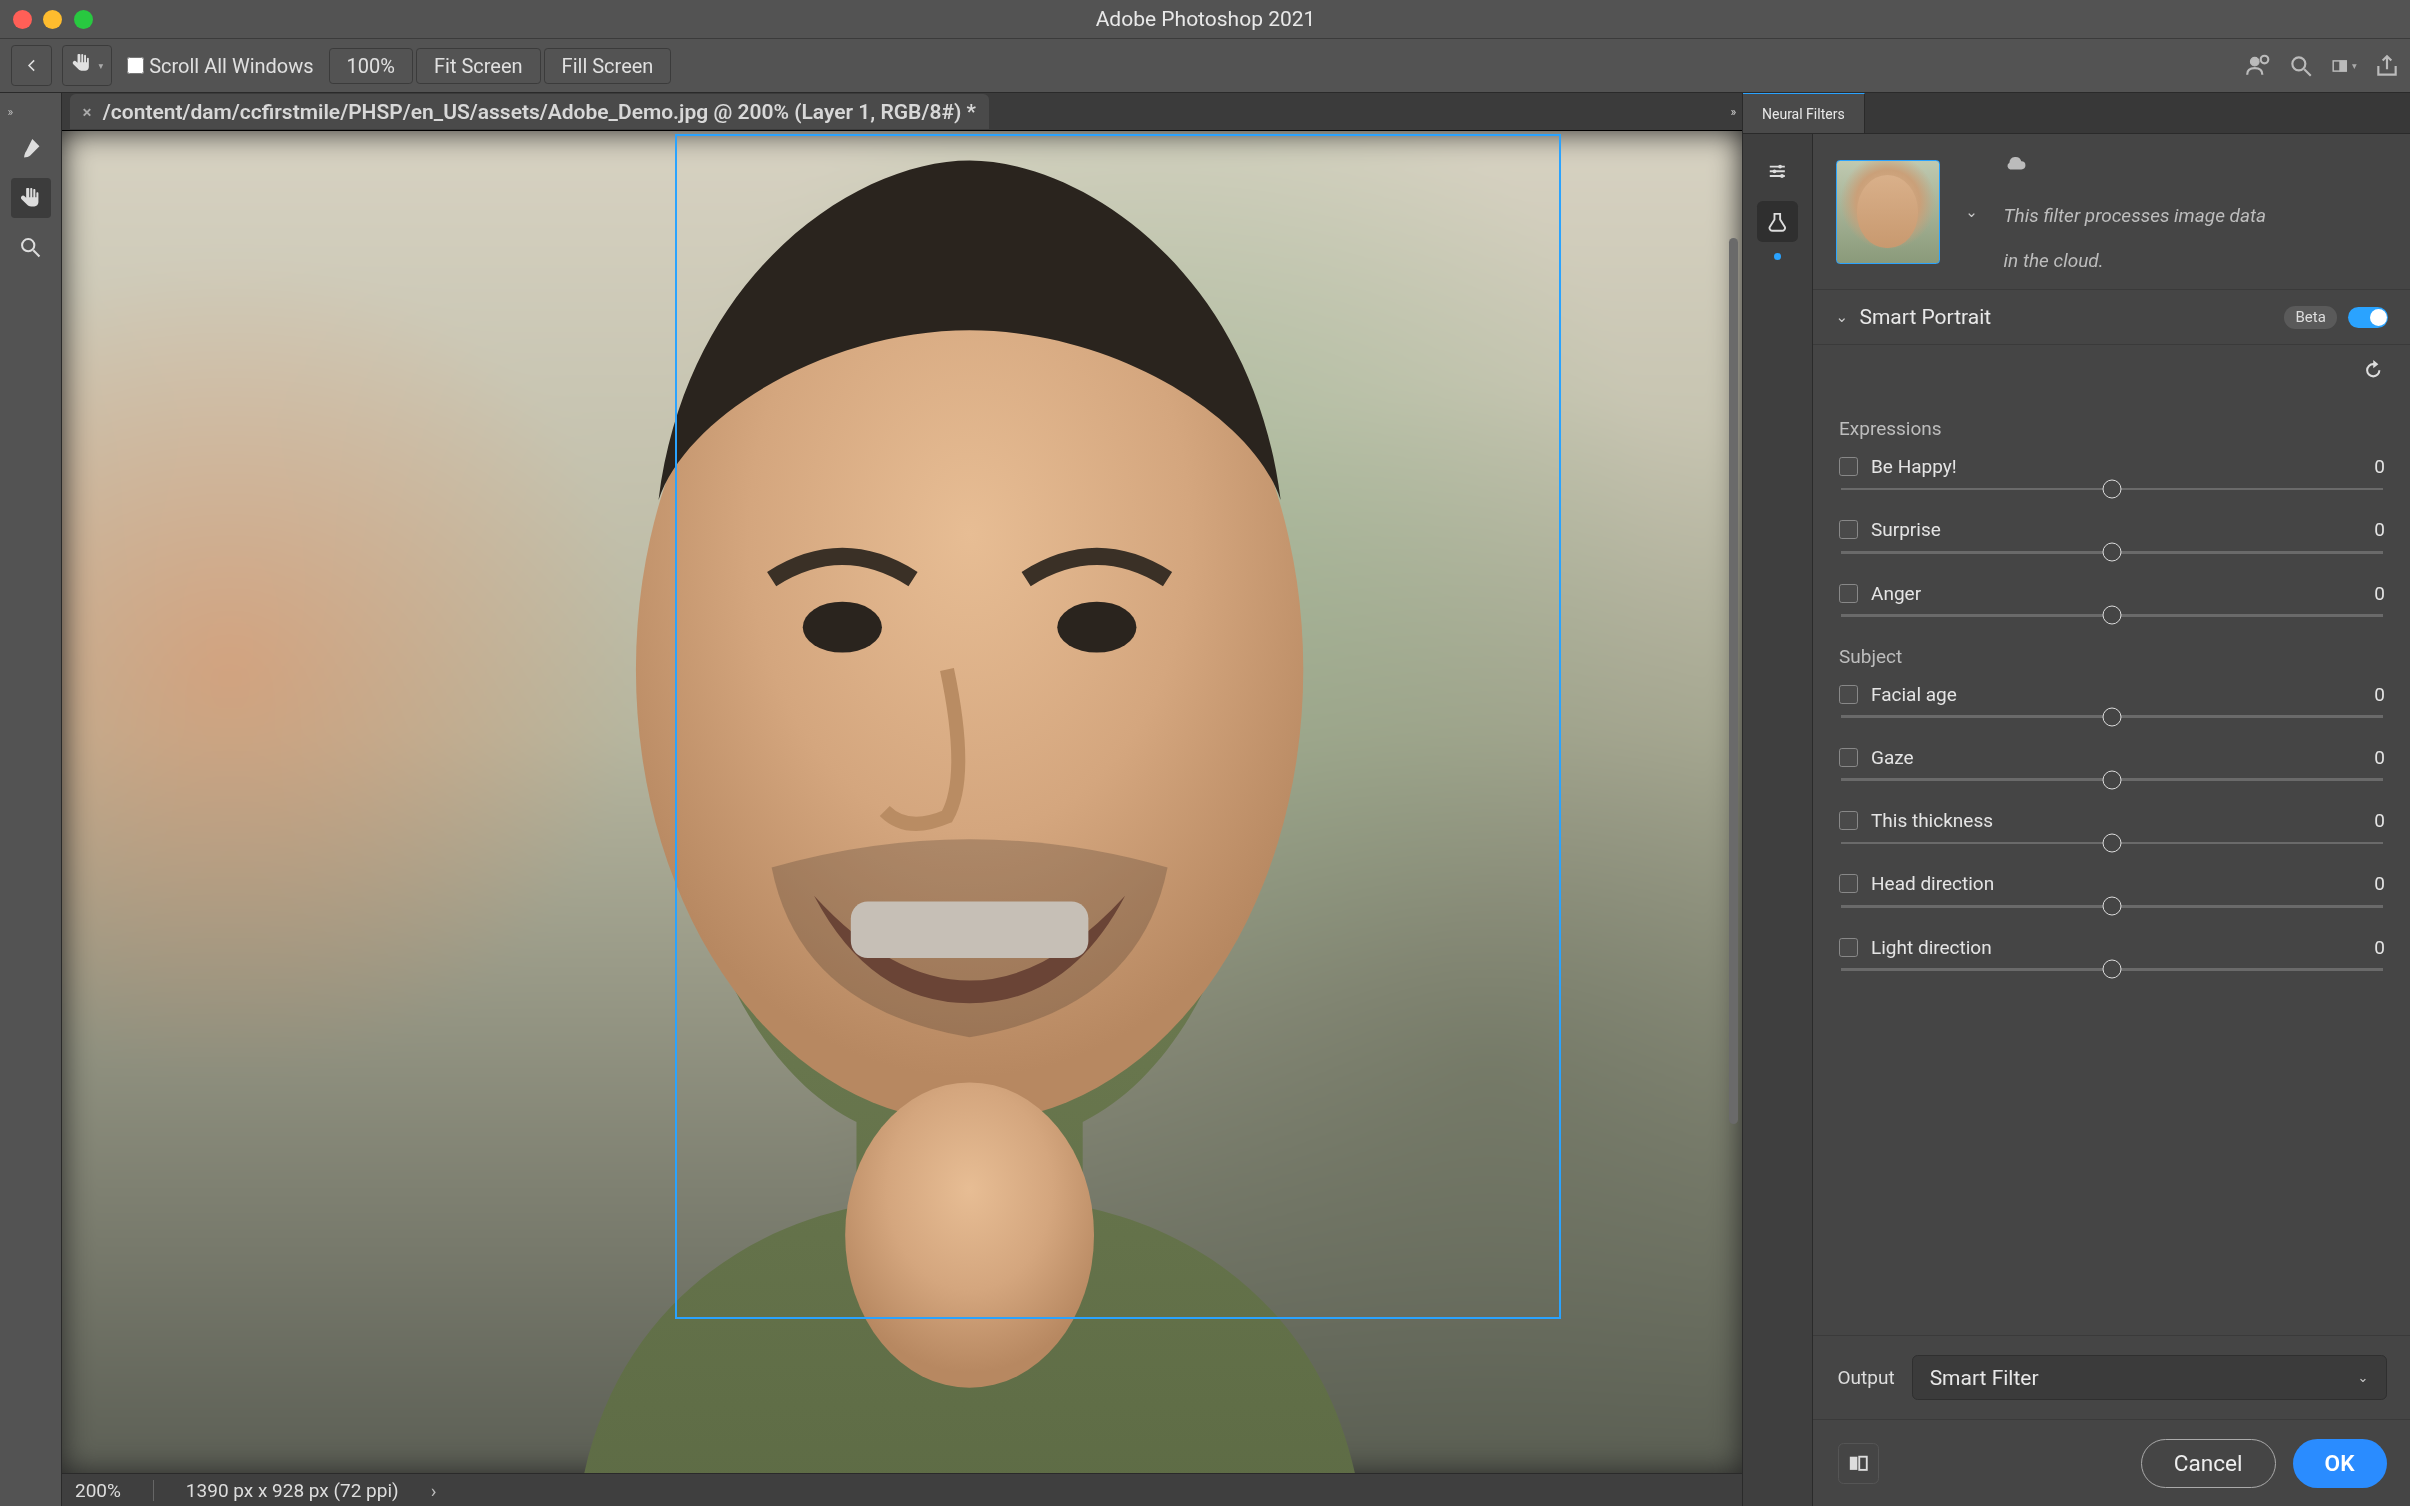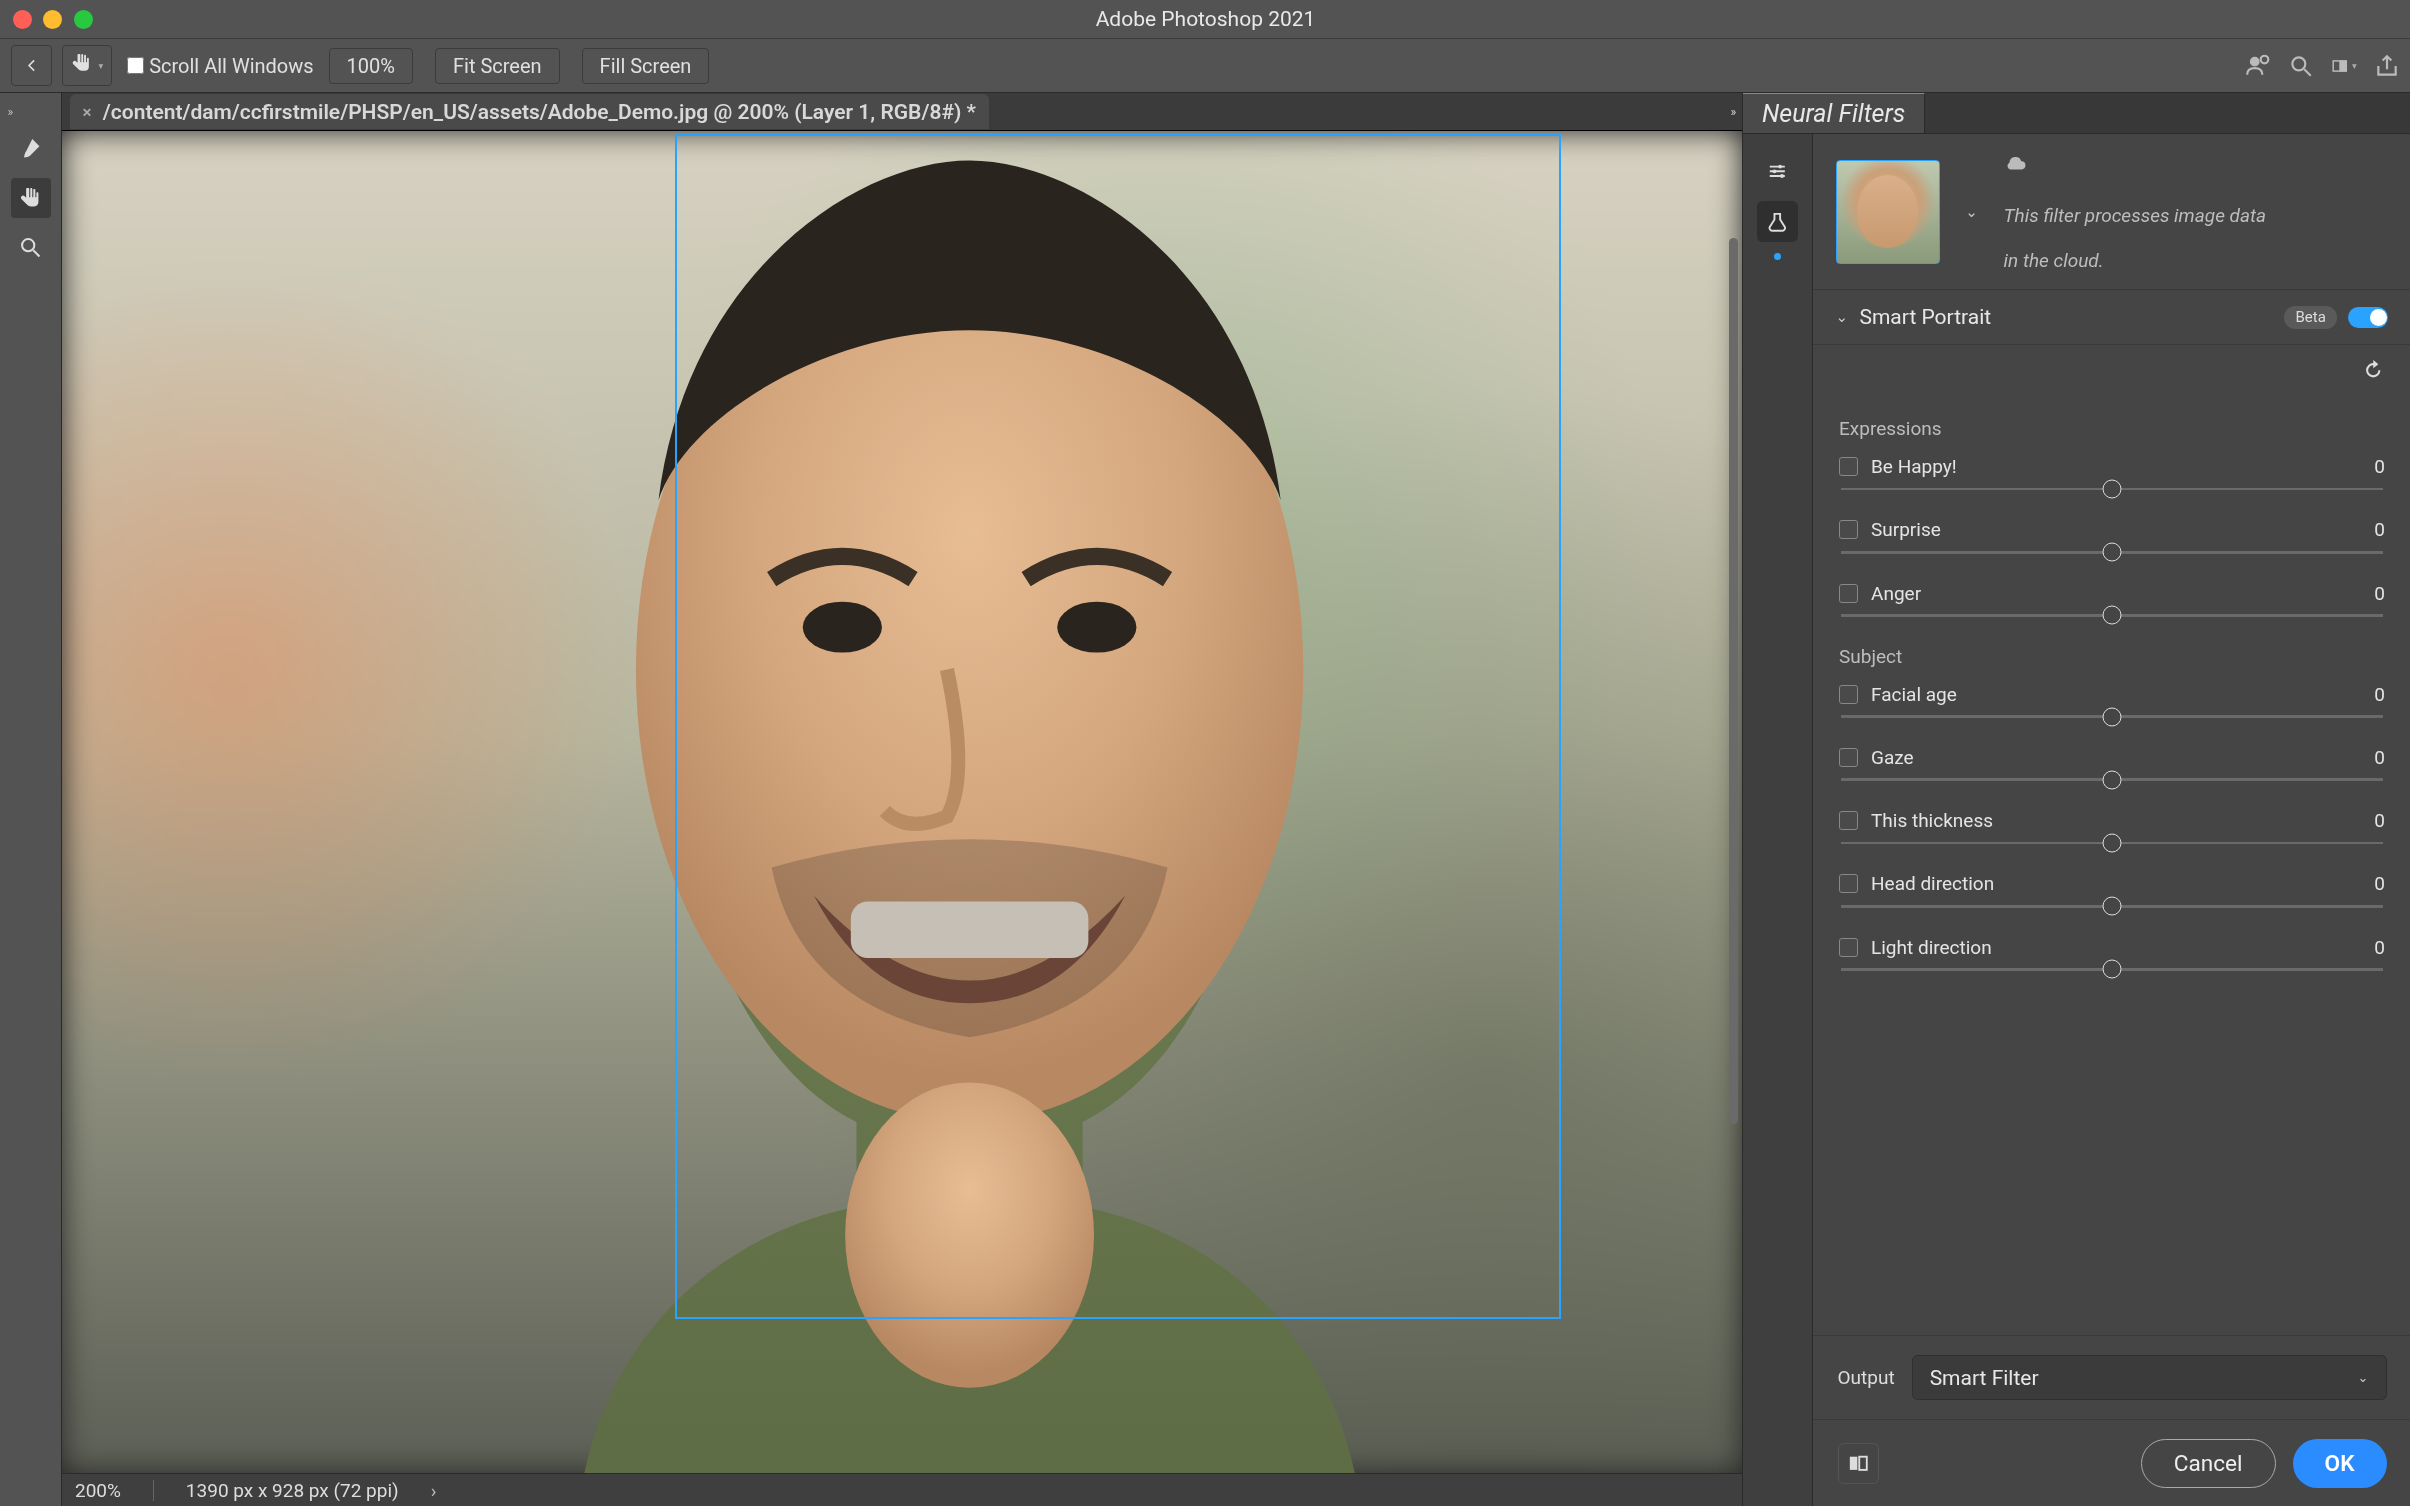--- a/index.html
+++ b/index.html
@@ -18,21 +18,21 @@
   
   .optionsbar { height: 55px; background: #535353; border-top:0.9px solid #3b3b3b; border-bottom:0.9px solid #2a2a2a; display:flex; align-items:center; padding: 0 11.3px; gap:9.4px;}
   .back-btn { width:41px; height:41px; background:#535353; border:0.9px solid #3b3b3b; border-radius:3.8px; display:flex; align-items:center; justify-content:center; cursor:pointer;}
   .back-btn svg { width:17px; height:17px; fill:#e0e0e0; }
   .hand-group { display:flex; align-items:center; height:41px; border:0.9px solid #3b3b3b; border-radius:3.8px; padding:0 7.5px; gap:5.6px; }
   .hand-icon svg { width:22.6px; height:22.6px; fill:#e0e0e0; }
   .chev { color:#aaa; font-size:9.4px; }
   .opt-check { display:flex; align-items:center; gap:5.6px; color:#e0e0e0; font-size:20px; padding:0 5.6px; }
   .opt-check input { width:17px; height:17px; accent-color:#666; }
   .opt-btn { height:36px; padding:0 17px; background:#535353; border:0.9px solid #3b3b3b; border-radius:3.8px; color:#e0e0e0; font-size:20px; cursor:pointer; display:flex; align-items:center;}
-  .opt-group { display:flex; gap:22px; }
+  .opt-group { display:flex; gap:3px; }
   .optionsbar .spacer { flex:1; }
   .right-icons { display:flex; gap:17px; align-items:center; color:#bbb; }
   .ri { width:26px; height:26px; display:flex; align-items:center; justify-content:center; cursor:pointer;}
   .ri svg { width:26px; height:26px; fill:#bbb; stroke:#bbb; }
 
   
   .workspace { display:flex; height: calc(1507px - 38px - 55px); }
   
   .toolbar { width:62px; background:#535353; border-right:0.9px solid #2a2a2a; display:flex; flex-direction:column; align-items:center; padding-top:11.3px; gap:9.4px;}
   .toolbar .expand { color:#bbb; font-size:13px; letter-spacing:-1.9px; align-self:flex-start; padding-left:7.5px;}
@@ -59,21 +59,21 @@
   }
   .face-sel { position:absolute; left:36.5%; top:0.2%; width:52.7%; height:88.3%; border:2.8px solid #2aa3ff; pointer-events:none;}
   .person { position:absolute; left:22%; top:-2%; width:64%; height:118%; }
   .statusbar { height:34px; background:#3f3f3f; border-top:0.9px solid #2a2a2a; display:flex; align-items:center; padding:0 13px; color:#ddd; font-size:19px; gap:32px;}
   .statusbar .sb-div { width:0.9px; height:21px; background:#666;}
   .statusbar .sb-chev { color:#bbb; cursor:pointer;}
 
   
   .right-panel { width:669px; background:#454545; border-left:0.9px solid #2a2a2a; display:flex; flex-direction:column;}
   .panel-tabbar { height:41px; background:#383838; display:flex; align-items:stretch; border-bottom:0.9px solid #2a2a2a;}
-  .panel-tab { padding:4px 19px; display:flex; align-items:center; color:#e8e8e8; font-size:25px; background:#4a4a4a; border-right:0.9px solid #2a2a2a; border-top:1.9px solid #2aa3ff;font-style:italic;}
+  .panel-tab { padding:4px 19px; display:flex; align-items:center; color:#e8e8e8; font-size:14px; background:#4a4a4a; border-right:0.9px solid #2a2a2a; border-top:1.9px solid #2aa3ff;}
   .panel-body { flex:1; display:flex; min-height:0;}
   .sidetabs { width:70px; background:#3f3f3f; border-right:0.9px solid #2a2a2a; display:flex; flex-direction:column; align-items:center; padding-top:17px; gap:9.4px;}
   .sidetab { width:41px; height:41px; display:flex; align-items:center; justify-content:center; border-radius:5.6px; cursor:pointer;}
   .sidetab.active { background:#2f2f2f; }
   .sidetab svg { width:22.6px; height:22.6px; fill:#ddd; }
   .sidetab.dot-ind { height:9.4px; }
   .sidetab.dot-ind .bluedot { width:7.5px; height:7.5px; border-radius:50%; background:#2aa3ff; }
 
   .filter-content { flex:1; display:flex; flex-direction:column; min-height:0;}
   .face-row { display:flex; align-items:center; gap:19px; padding:17px 22.6px; border-bottom:0.9px solid #3a3a3a;}

